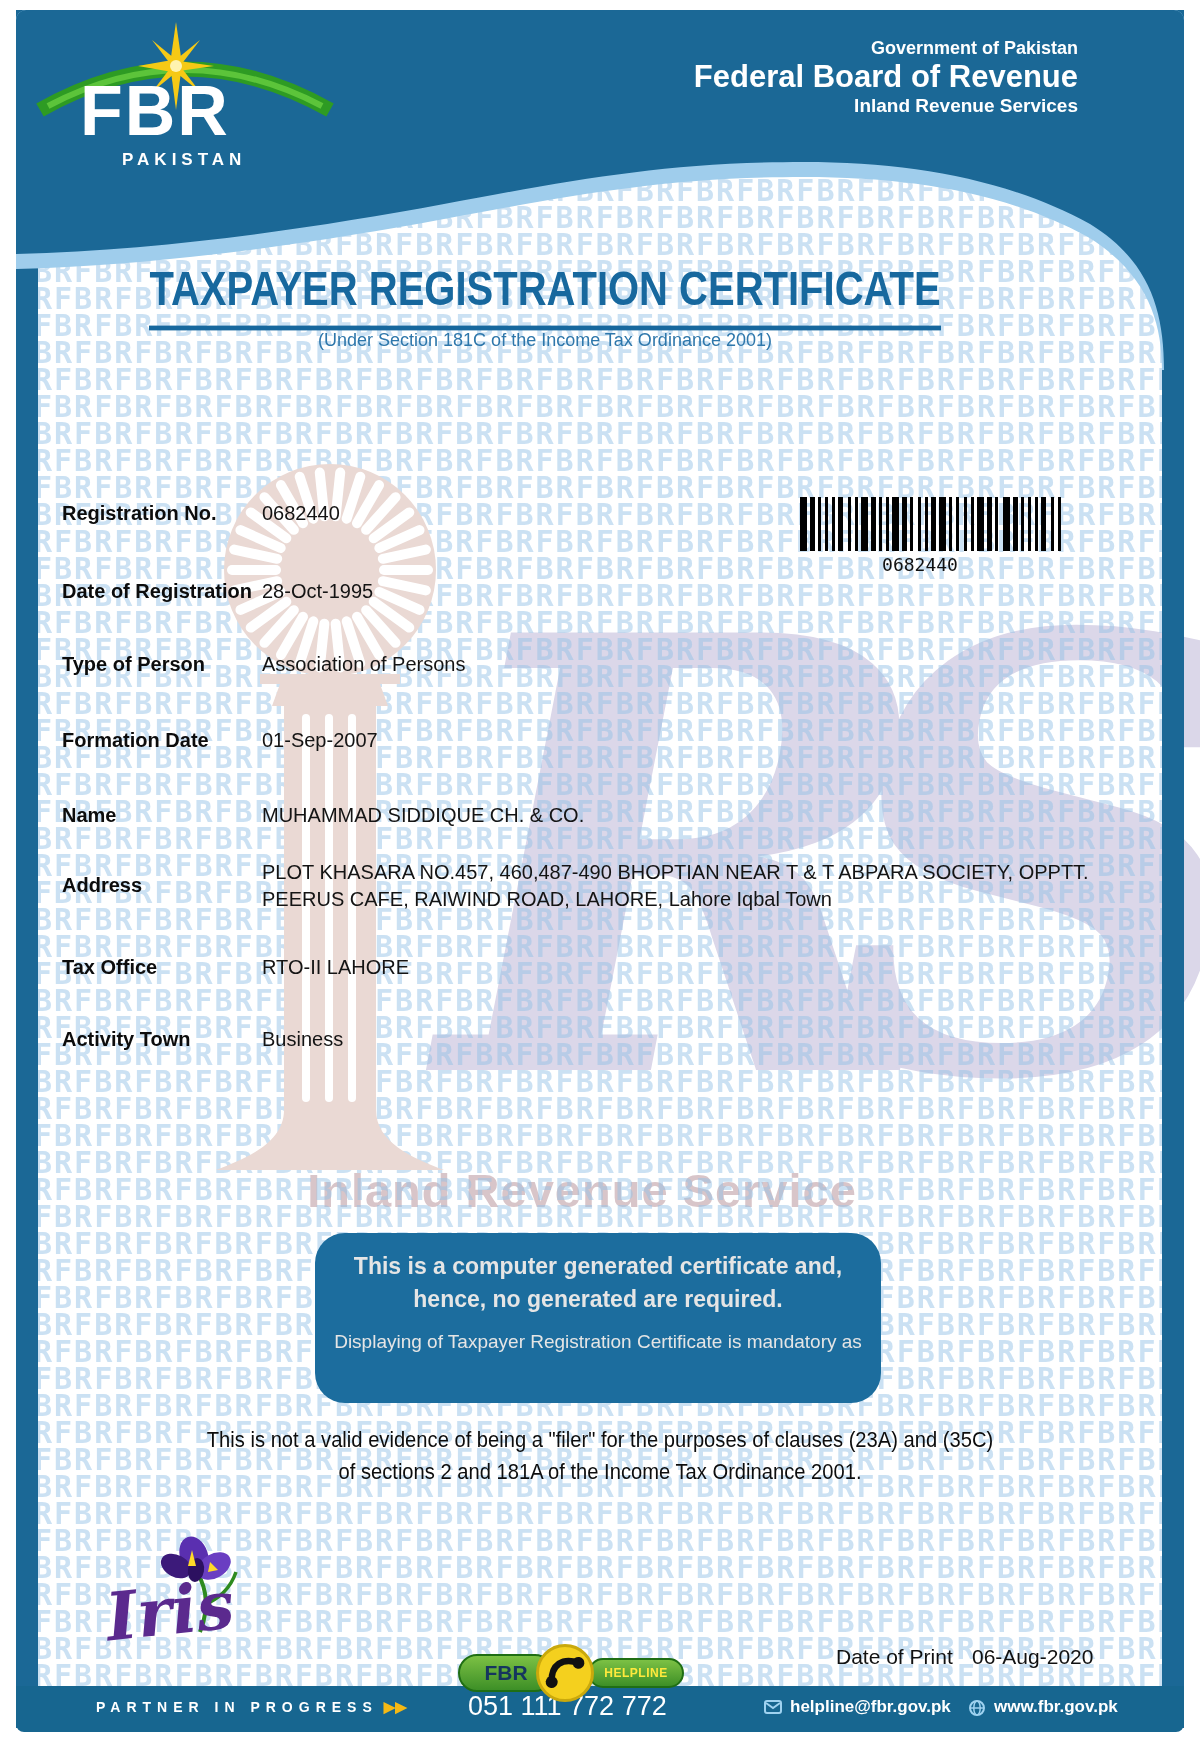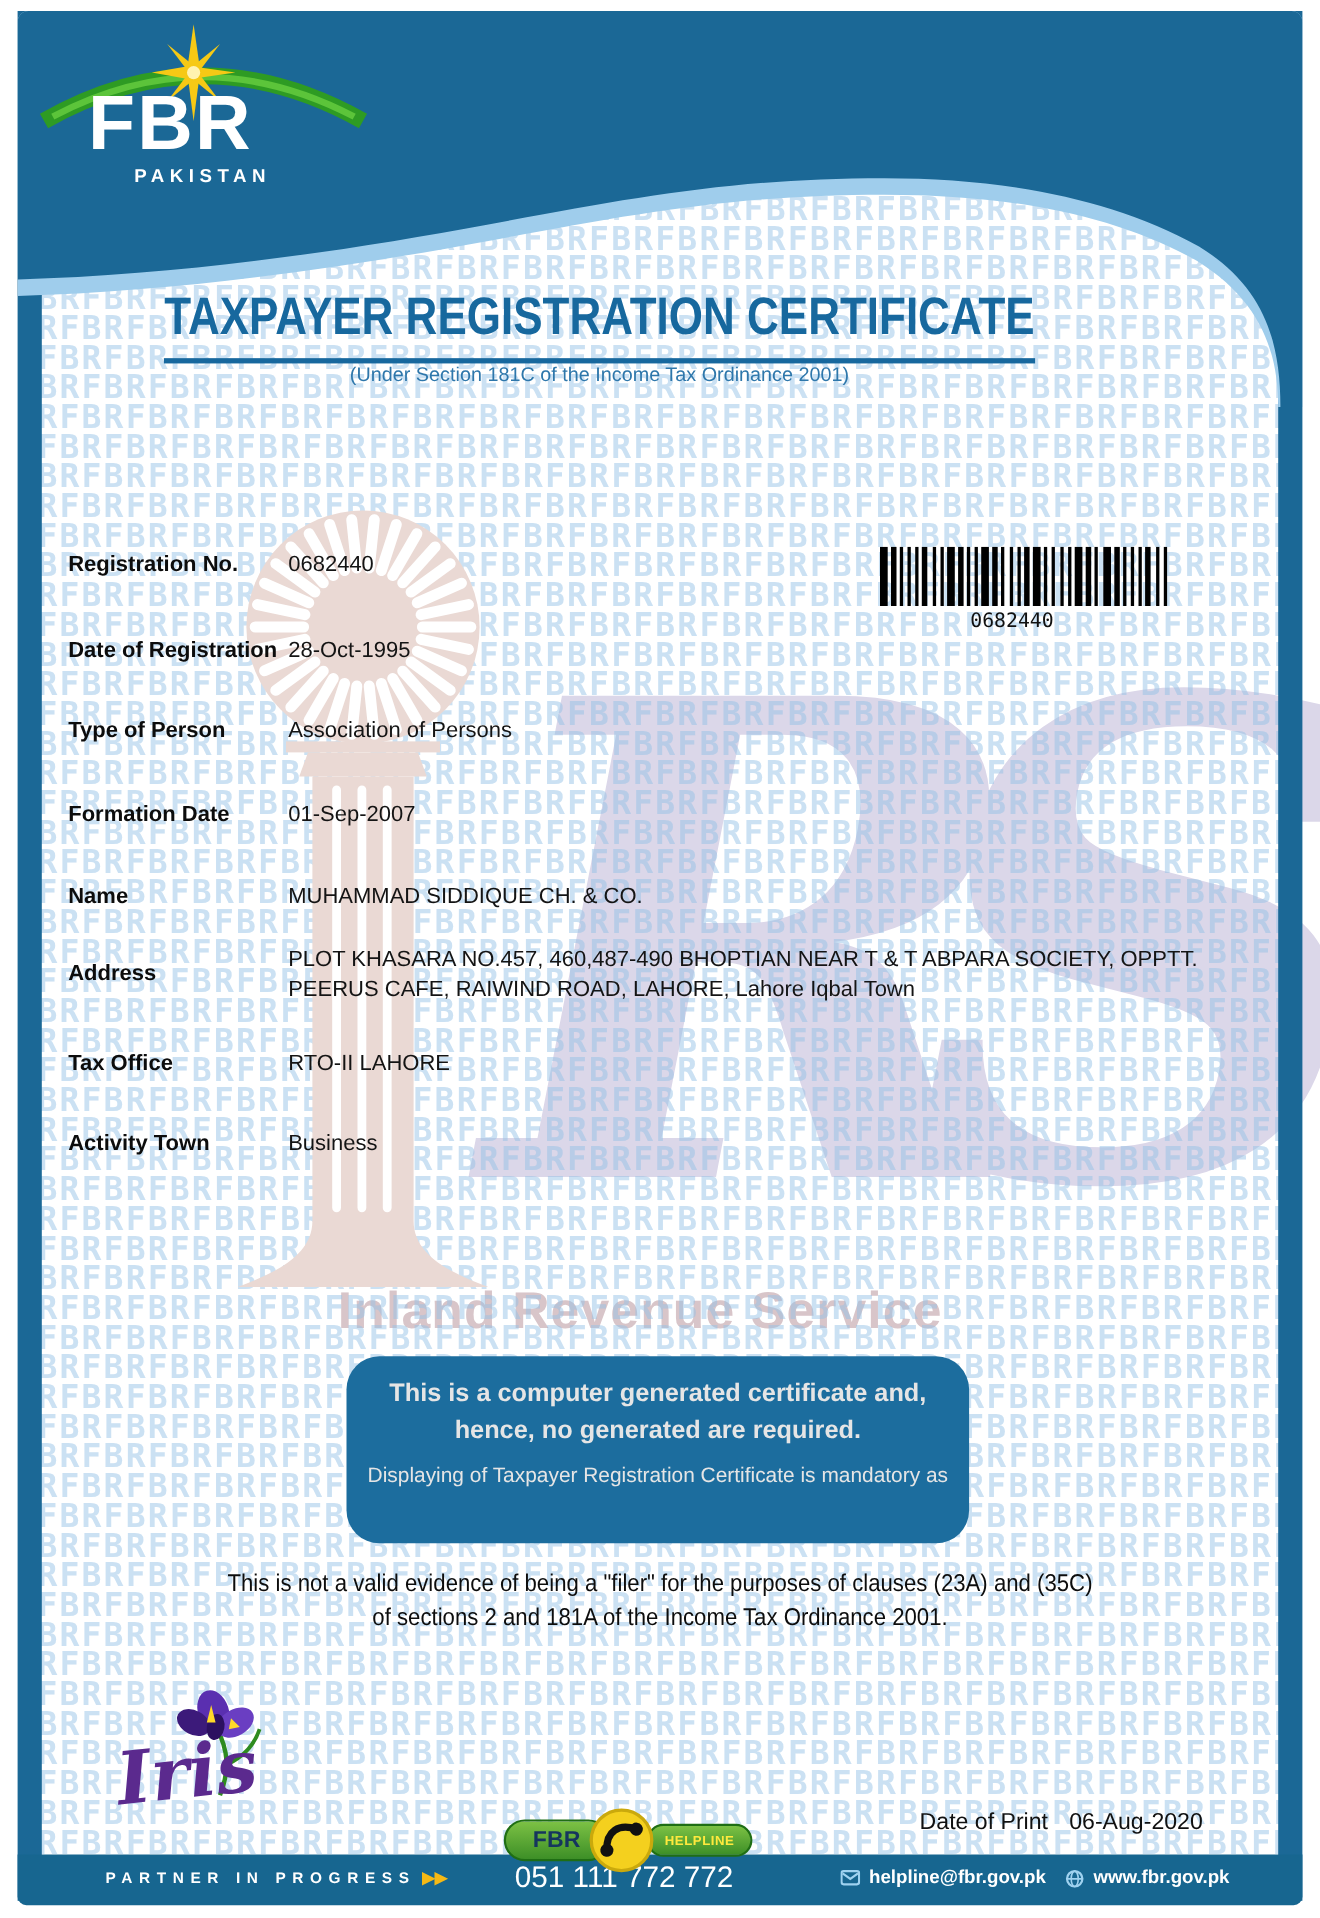--- a/index.html
+++ b/index.html
@@ -236,20 +236,25 @@
           <polygon points="142,4 148,46 142,92 136,46"></polygon>
           <polygon points="104,48 138,42 180,48 138,54"></polygon>
           <polygon points="118,22 140,40 166,74 144,56"></polygon>
           <polygon points="166,22 144,40 118,74 140,56"></polygon>
         </g>
         <circle cx="142" cy="48" r="6" fill="#fff3b0"></circle>
       </svg>
       <div class="fbr-text">FBR</div>
       <div class="pak-text">PAKISTAN</div>
     </div>
+    <div class="gov-block">
+      <div class="l1">Government of Pakistan</div>
+      <div class="l2">Federal Board of Revenue</div>
+      <div class="l3">Inland Revenue Services</div>
+    </div>
   </div>
 
   <div class="title-wrap">
     <span class="title">TAXPAYER REGISTRATION CERTIFICATE</span>
   </div>
   <div class="subtitle">(Under Section 181C of the Income Tax Ordinance 2001)</div>
 
   <div class="frow" style="top:502px">
     <span class="flabel">Registration No.</span>
     <span class="fvalue">0682440</span>

